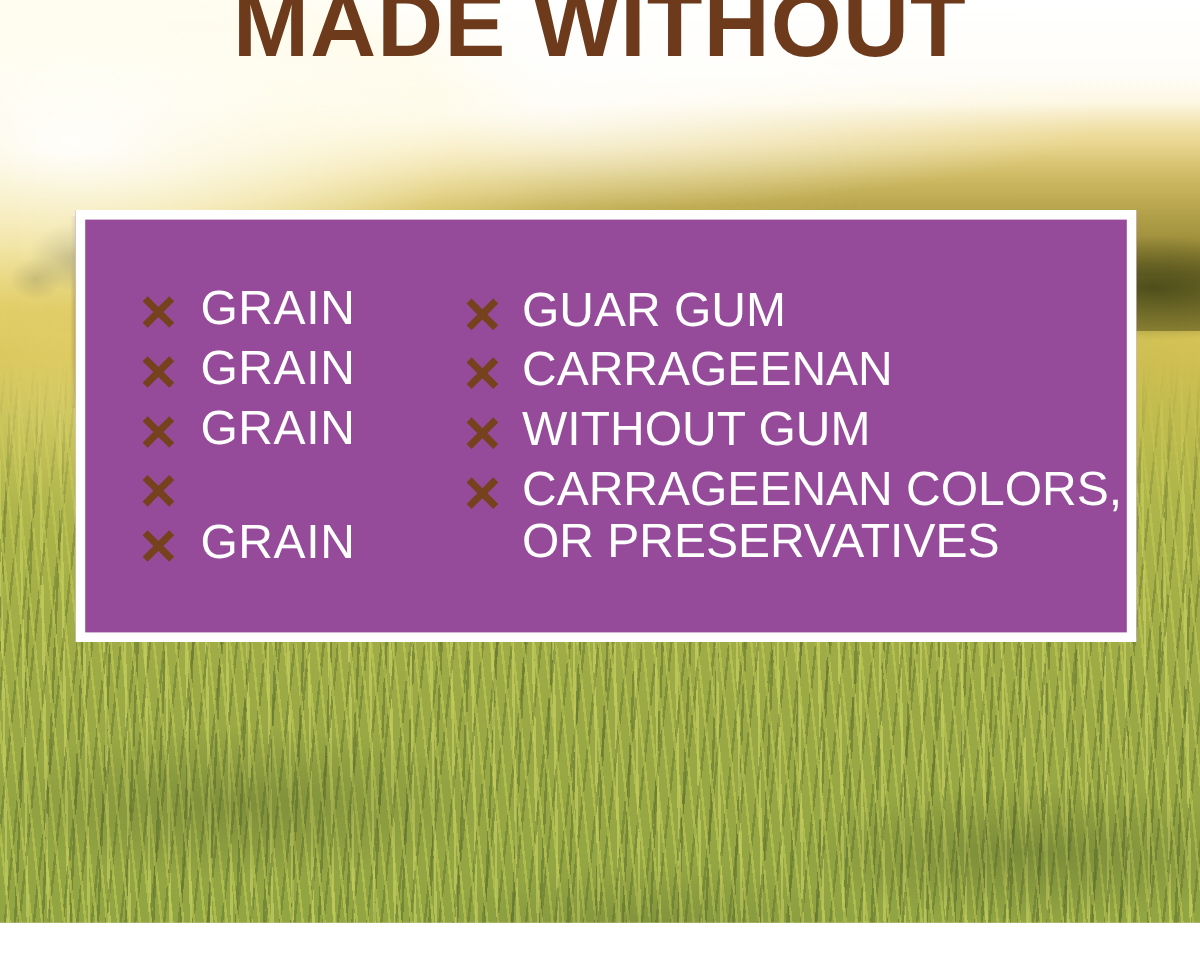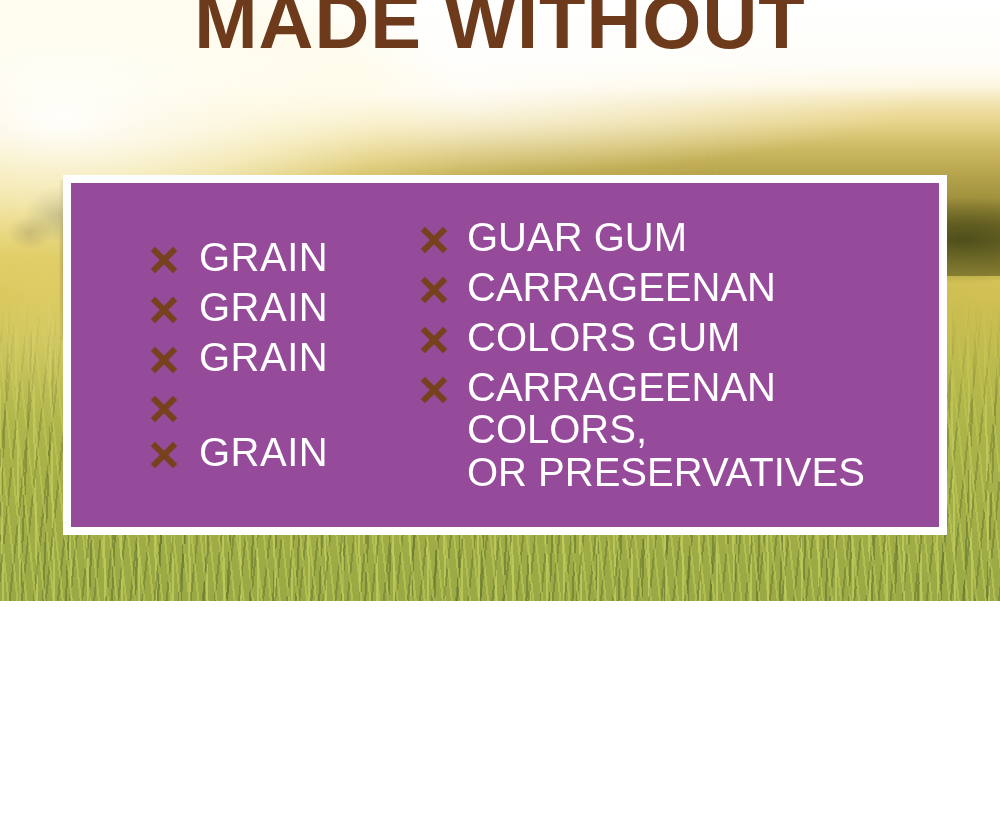--- a/index.html
+++ b/index.html
@@ -3,21 +3,21 @@
 <meta charset="utf-8">
 <style>
   html, body {
     margin: 0;
     padding: 0;
     background: #ffffff;
   }
   #stage {
     position: relative;
     width: 1000px;
-    height: 601px;
+    height: 769px;
     overflow: hidden;
     background: #ffffff;
     font-family: "Liberation Sans", sans-serif;
   }
 
   
   .bg-layer { position: absolute; left: 0; top: 0; width: 1000px; height: 817px; }
 
   
   .bg-sky {
@@ -131,21 +131,20 @@
     position: absolute;
     left: 63px;
     top: 175px;
     width: 884px;
     height: 360px;
     background: #954b9a;
     border: 8px solid #ffffff;
     box-sizing: border-box;
     display: flex;
     align-items: center;
-    padding-left: 32px;
   }
   .cols {
     display: flex;
     width: 100%;
     padding: 0 0 0 46px;
     box-sizing: border-box;
   }
   .col { display: flex; flex-direction: column; justify-content: center; }
   .col-left  { width: 270px; }
   .col-right { flex: 1; }
@@ -238,21 +237,21 @@
         <div class="row">
           <svg class="xmark" viewBox="0 0 100 100" aria-hidden="true">
             <path d="M20 6 L50 36 L80 6 L94 20 L64 50 L94 80 L80 94 L50 64 L20 94 L6 80 L36 50 L6 20 Z" fill="#76421d"></path>
           </svg>
           <div class="row-label">CARRAGEENAN</div>
         </div>
         <div class="row">
           <svg class="xmark" viewBox="0 0 100 100" aria-hidden="true">
             <path d="M20 6 L50 36 L80 6 L94 20 L64 50 L94 80 L80 94 L50 64 L20 94 L6 80 L36 50 L6 20 Z" fill="#76421d"></path>
           </svg>
-          <div class="row-label">COLORS GUM</div>
+          <div class="row-label">WITHOUT GUM</div>
         </div>
         <div class="row">
           <svg class="xmark" viewBox="0 0 100 100" aria-hidden="true">
             <path d="M20 6 L50 36 L80 6 L94 20 L64 50 L94 80 L80 94 L50 64 L20 94 L6 80 L36 50 L6 20 Z" fill="#76421d"></path>
           </svg>
           <div class="row-label">CARRAGEENAN COLORS,
 OR PRESERVATIVES</div>
         </div>
       </div>
 

